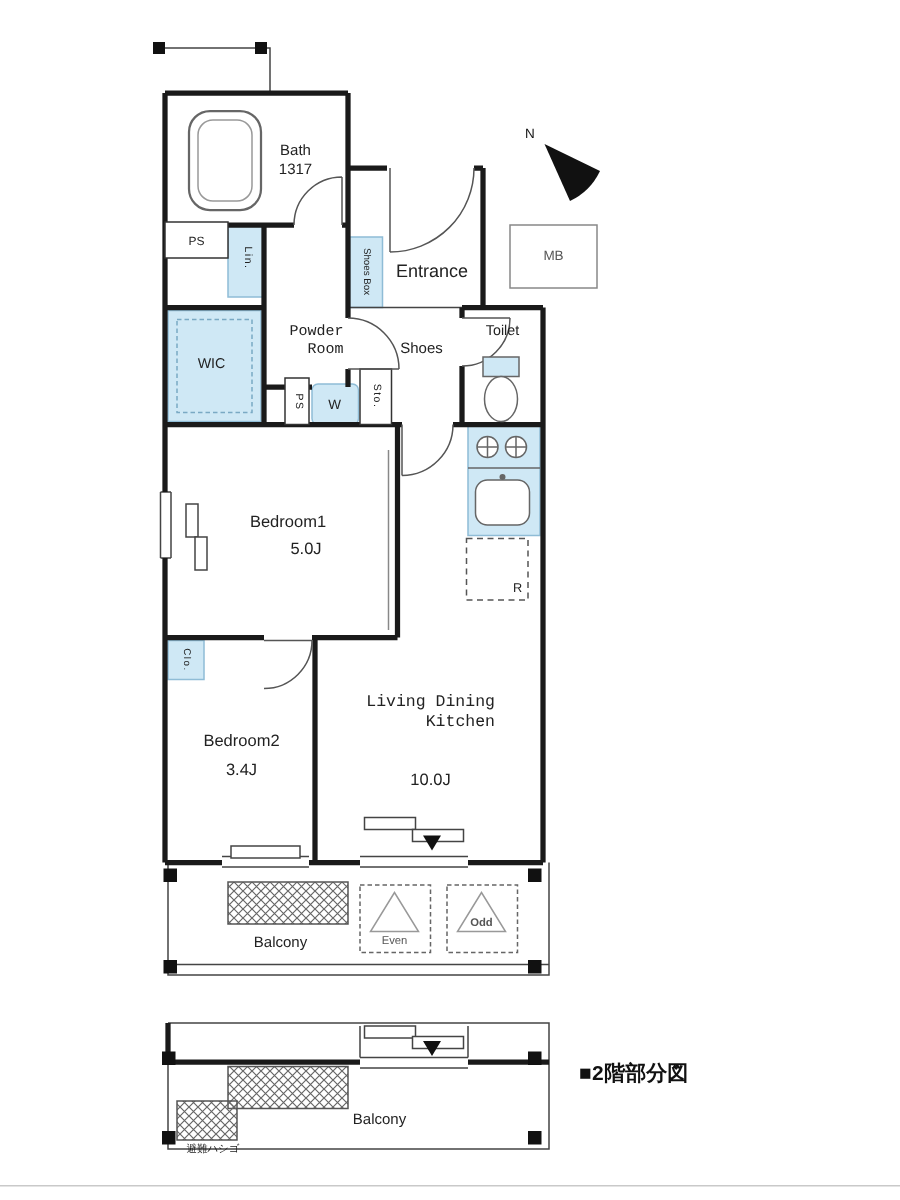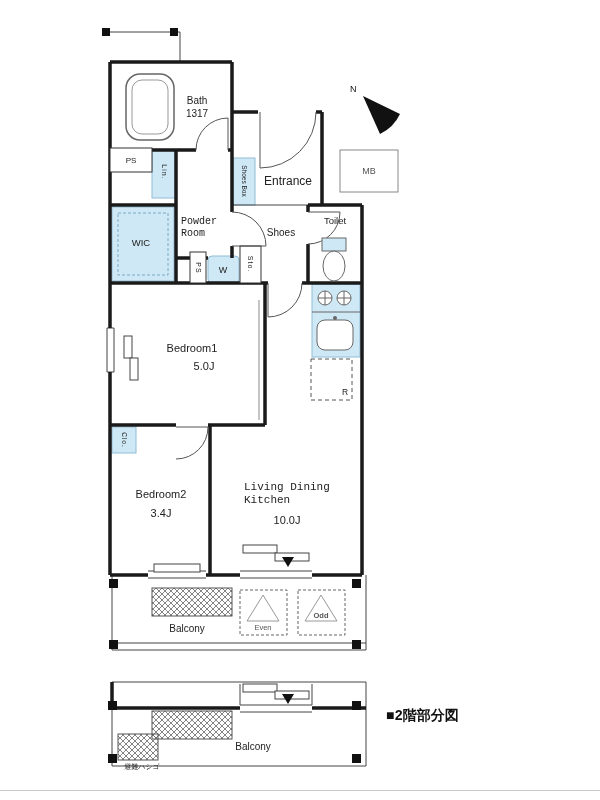--- a/index.html
+++ b/index.html
@@ -1,20 +1,20 @@
 <!DOCTYPE html>
 <html style="--water: #cfe8f5; --waterline: #8fbcd6; --wall: #1a1a1a;"><head>
 <meta charset="utf-8">
 <style>
   html,body{margin:0;padding:0;background:#fff;}
   .stage{position:relative;width:600px;height:800px;background:#fff;overflow:hidden;
          font-family:"Liberation Sans",sans-serif;color:#1c1c1c;}
   svg{position:absolute;left:0;top:0;}
   .lbl{position:absolute;transform:translate(-50%,-50%);white-space:nowrap;
-       color:#222;line-height:1.2;text-align:left;}
+       color:#222;line-height:1.2;text-align:right;}
   .wrap{white-space:normal;font-family:Liberation Mono, monospace;}
   .vert{writing-mode:vertical-rl;text-orientation:mixed;letter-spacing:1px;}
   .caption{position:absolute;font-size:14px;color:#111;font-weight:600;font-family:Liberation Mono, monospace;}
   .nlabel{position:absolute;font-size:9px;color:#111;}
   .bottom-line{position:absolute;left:0;top:790px;width:600px;height:1px;background:#c9c9c9;}
 </style>
 </head>
 <body>
 
 <div class="stage">
@@ -164,21 +164,21 @@
   <div class="lbl vert" style="left:198px;top:268px;font-size:7px;">PS</div>
   <div class="lbl" style="left:223px;top:270px;font-size:9px;">W</div>
   <div class="lbl vert" style="left:250px;top:264px;font-size:7px;">Sto.</div>
   <div class="lbl" style="left:345px;top:392px;font-size:8.5px;">R</div>
 
   <div class="lbl" style="left:192px;top:349px;font-size:11px;">Bedroom1</div>
   <div class="lbl" style="left:192px;top:367px;font-size:11px;margin-left:12px;">5.0J</div>
   <div class="lbl vert" style="left:124px;top:440px;font-size:6.5px;">Clo.</div>
   <div class="lbl" style="left:161px;top:495px;font-size:11px;">Bedroom2</div>
   <div class="lbl" style="left:161px;top:514px;font-size:11px;">3.4J</div>
-  <div class="lbl wrap" style="left:287px;top:494px;font-size:11px;width:86px;">Living Dining Kitchen</div>
+  <div class="lbl wrap" style="left:287px;top:476px;font-size:11px;width:86px;">Living Dining Kitchen</div>
   <div class="lbl" style="left:287px;top:521px;font-size:11px;">10.0J</div>
 
   <div class="lbl" style="left:187px;top:629px;font-size:10px;">Balcony</div>
   <div class="lbl" style="left:263px;top:627px;font-size:7.5px;color:#555;">Even</div>
   <div class="lbl" style="left:321px;top:615px;font-size:7.5px;color:#555;font-weight:bold;">Odd</div>
 
   <div class="lbl" style="left:253px;top:747px;font-size:10px;">Balcony</div>
   <div class="lbl" style="left:142px;top:767px;font-size:7px;">避難ハシゴ</div>
   <div class="caption" style="left:386px;top:707px;">■2階部分図</div>
 

